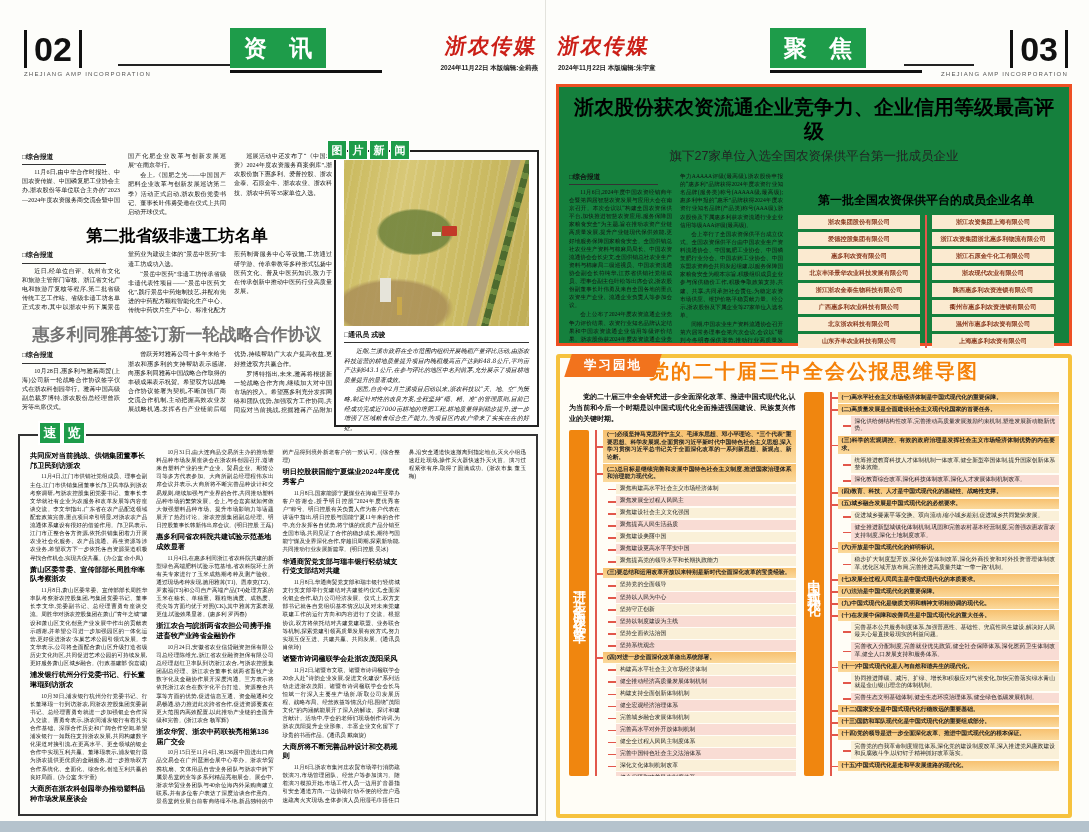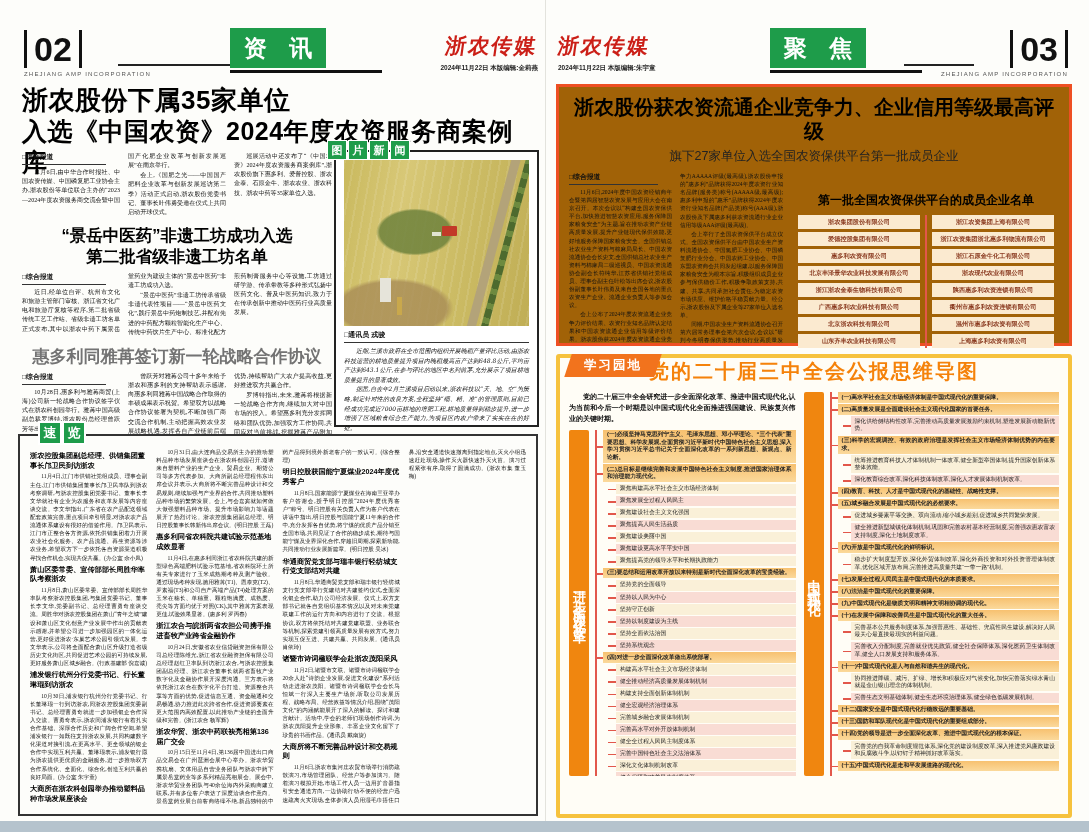--- a/index.html
+++ b/index.html
@@ -64,21 +64,21 @@
   .brief-b { font-size:5.6px; line-height:1.45; text-align:justify; text-indent:2em; color:#111; font-family:"Liberation Serif", serif; margin-bottom:2px; }
 
   
   .rp { position:absolute; left:548px; top:28px; width:530px; height:792px; }
   .rp-mast { position:absolute; left:10px; top:4px; text-align:left; }
   .rp .section-box { left:222px; top:0; }
   .rp .section-underbar { left:222px; top:42px; width:152px; }
   .rp-pgnum { position:absolute; right:10px; top:2px; text-align:right; }
   .rp-rule { position:absolute; top:36px; right:104px; width:70px; border-top:2px solid #222; }
 
-  .feature { position:absolute; left:8px; top:56px; width:516px; height:262px; border:3px solid #ee4f23; background:#a16207; padding:8px 10px 6px; }
+  .feature { position:absolute; left:8px; top:56px; width:516px; height:262px; border:3px solid #ee4f23; background:#15803d; padding:8px 10px 6px; }
   .feat-title { text-align:center; font-size:20px; font-weight:900; color:#000; line-height:1.2; }
   .feat-sub { text-align:center; font-size:12.5px; font-weight:400; margin-top:5px; color:#222; }
   .feat-body { display:flex; gap:10px; margin-top:7px; height:176px; overflow:hidden; }
   .feat-cols { width:214px; column-count:2; column-gap:8px; column-fill:auto; font-size:5.6px; line-height:1.45; text-align:justify; color:#111; overflow:hidden; font-family:"Liberation Serif", serif; }
   .feat-cols p { text-indent:2em; margin-bottom:1px; }
   .roster { flex:1; min-width:0; }
   .roster-title { font-size:12px; font-weight:900; text-align:center; margin:20px 0 6px; color:#000; }
   .roster-cols { display:flex; }
   .roster-col { flex:1; min-width:0; padding:0 5px; }
   .roster-col + .roster-col { border-left:2px solid #e2574b; }
@@ -113,37 +113,32 @@
       <div class="corp">ZHEJIANG AMP INCORPORATION</div>
     </div>
     <div class="lp-rule"></div>
     <div class="section-box">资 讯</div>
     <div class="section-underbar"></div>
     <div class="lp-mast">
       <div class="mast-logo">浙农传媒</div>
       <div class="mast-date">2024年11月22日  本版编辑:金莉燕</div>
     </div>
 
-    <div class="lead-h">
-      <div class="l1">浙农股份下属35家单位</div>
-      <div class="l2">入选《中国农资》2024年度农资服务商案例库</div>
-    </div>
 
     <div class="lp-articles">
       <div class="cols3 a1-body">
         <div class="byline">□综合报道</div>
         <div>
             <p>11月6日,由中华合作时报社、中国农资传媒、中国磷复肥工业协会主办,浙农股份等单位联合主办的“2023—2024年度农资服务商交流会暨中国国产化肥企业改革与创新发展巡展”在南京举行。</p>
             <p>会上,《国肥之光——中国国产肥料企业改革与创新发展巡访第二季》活动正式启动,浙农股份党委书记、董事长叶伟勇受邀在仪式上共同启动开球仪式。</p>
             <p>巡展活动中还发布了“《中国农资》2024年度农资服务商案例库”,浙农股份旗下惠多利、爱普控股、浙农金泰、石原金牛、浙农农业、浙农科技、浙农中药等35家单位入选。</p>
           </div>
       </div>
 
       <div class="a2-h">
-        <div>“景岳中医药”非遗工坊成功入选</div>
         <div>第二批省级非遗工坊名单</div>
       </div>
       <div class="cols3 a2-body">
         <div class="byline">□综合报道</div>
         <div>
             <p>近日,经单位自评、杭州市文化和旅游主管部门审核、浙江省文化广电和旅游厅复核等程序,第二批省级传统工艺工作站、省级非遗工坊名单正式发布,其中以浙农中药下属景岳堂药业为建设主体的“景岳中医药”非遗工坊成功入选。</p>
             <p>“景岳中医药”非遗工坊传承省级非遗代表性项目——“景岳中医药文化”,践行景岳中药炮制技艺,并配有先进的中药配方颗粒智能化生产中心、传统中药饮片生产中心、标准化配方煎药制膏服务中心等设施,工坊通过研学游、传承带教等多种形式弘扬中医药文化、普及中医药知识,致力于在传承创新中推动中医药行业高质量发展。</p>
           </div>
       </div>
 
@@ -180,21 +175,21 @@
         </div>
     </div>
 
     <div class="briefs">
       <div class="briefs-label">
           <span>速</span>
           <span>览</span>
         </div>
       <div class="briefs-cols">
           <div class="brief">
-          <div class="brief-t">浙农控股集团副总经理、供销集团董事长邝卫民到访浙农</div>
+          <div class="brief-t">共同应对当前挑战、供销集团董事长邝卫民到访浙农</div>
           <p class="brief-b">11月4日,江门市供销社党组成员、理事会副主任,江门市供销集团董事长邝卫民率队到浙农考察调研,与浙农控股集团党委书记、董事长李文华就社有企业为农服务和改革发展等内容座谈交流。李文华指出,广东省在农产品配送领域配套政策完善,重点项目牵引明显,对浙农农产品流通体系建设有很好的借鉴作用。邝卫民表示,江门市正整合各方资源,依托供销集团着力开展农业社会化服务、农产品流通、再生资源等涉农业务,希望双方下一步依托各自资源渠道积极寻找合作机会,实现共促共赢。(办公室 余小凤)</p>
         </div>
           <div class="brief">
           <div class="brief-t">萧山区委常委、宣传部部长周胜华率队考察浙农</div>
           <p class="brief-b">11月8日,萧山区委常委、宣传部部长周胜华率队考察浙农控股集团,与集团党委书记、董事长李文华,党委副书记、总经理曹勇奇座谈交流。周胜华对浙农控股集团在萧山“青年之城”建设和萧山区文化创意产业发展中作出的贡献表示感谢,并希望公司进一步加强园区的一体化运营,更好促进浙农·东巢艺术公园引领式发展。李文华表示,公司将全面配合萧山区升级打造省级历史文化街区,共同促进艺术公园的可持续发展,更好服务萧山区城乡融合。(行政基建部 倪嘉诚)</p>
         </div>
           <div class="brief">
           <div class="brief-t">浦发银行杭州分行党委书记、行长董琳琨到访浙农</div>
           <p class="brief-b">10月30日,浦发银行杭州分行党委书记、行长董琳琨一行到访浙农,同浙农控股集团党委副书记、总经理曹勇奇就进一步加强银企合作深入交流。曹勇奇表示,浙农同浦发银行有着扎实合作基础、深厚合作历史和广阔合作空间,希望浦发银行一如既往支持浙农发展,共同构建数字化渠道对接引流,在更高水平、更全领域的银企合作中实现互利共赢。董琳琨表示,浦发银行愿为浙农提供更优质的金融服务,进一步推动双方合作系统化、全面化、综合化,创造互利共赢的良好局面。(办公室 朱宇童)</p>
         </div>

